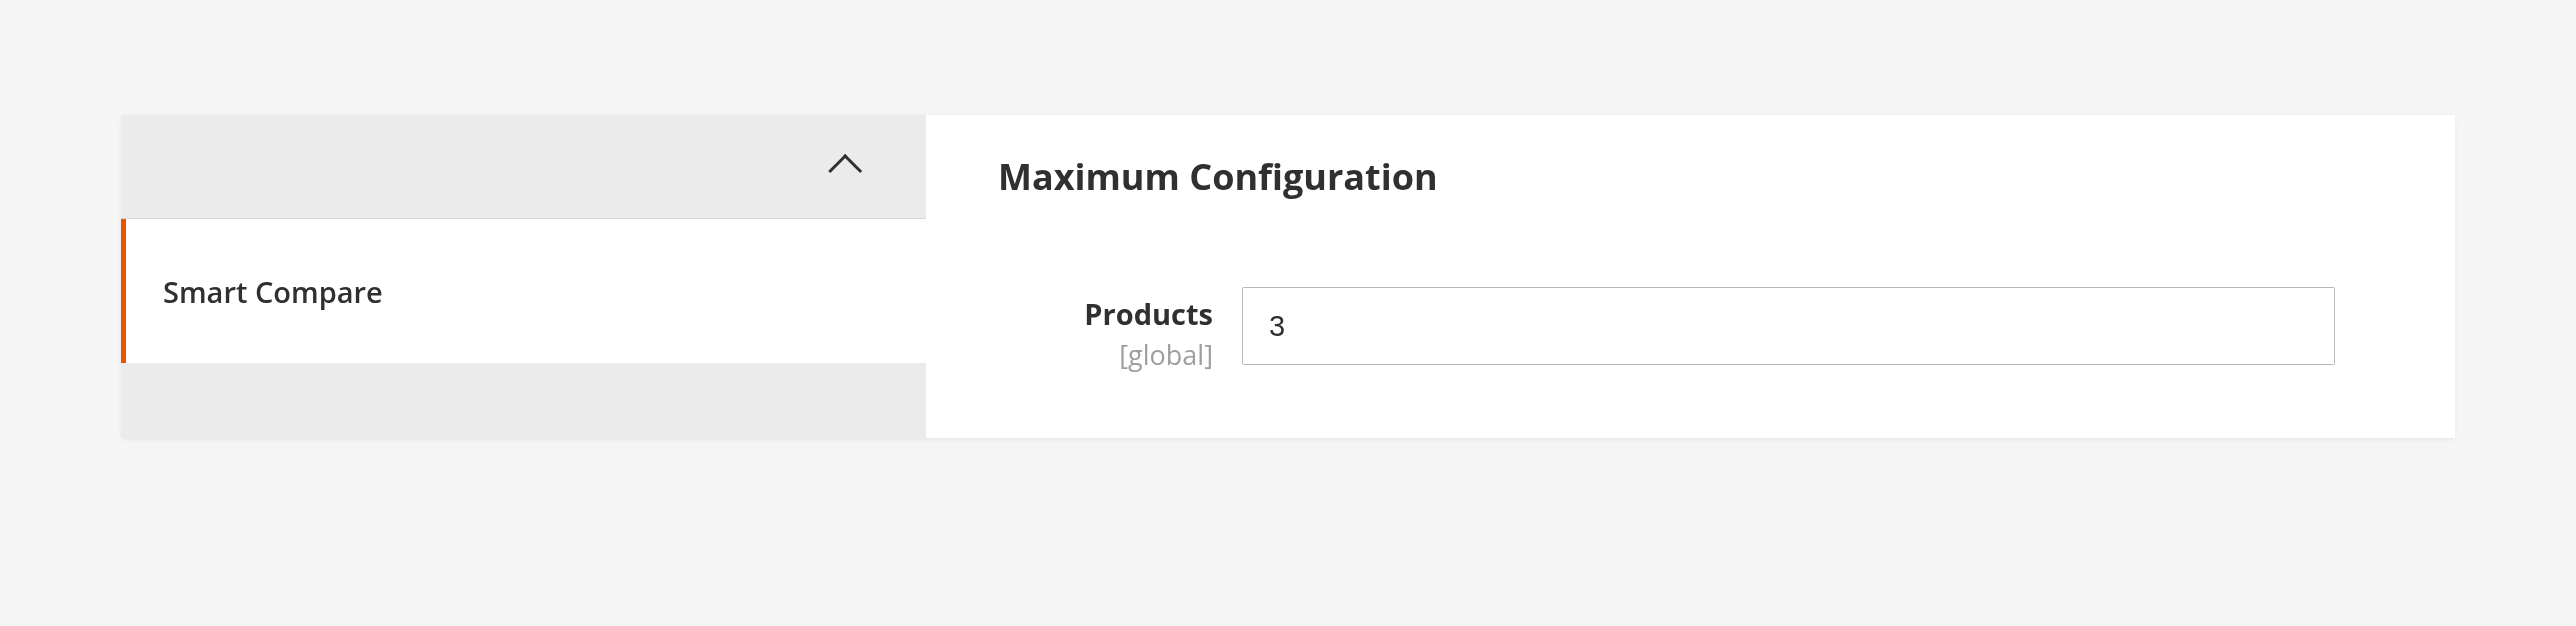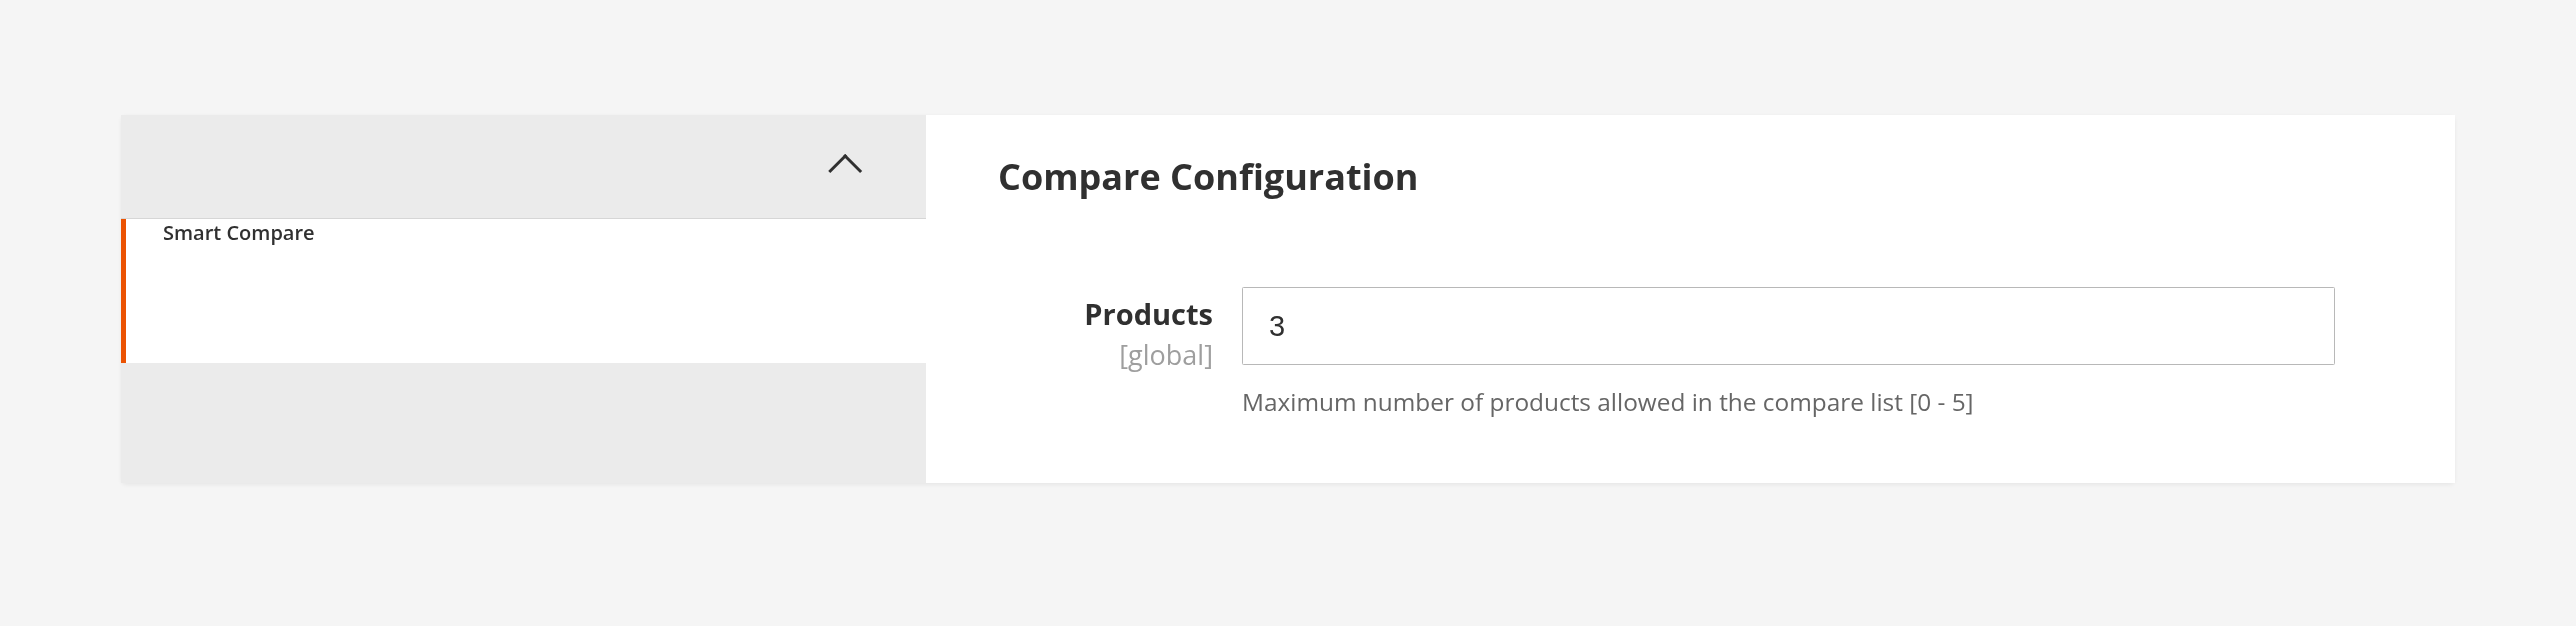--- a/index.html
+++ b/index.html
@@ -35,23 +35,23 @@
     display: flex;
     align-items: center;
     justify-content: flex-end;
     padding-right: 69px;
     border-bottom: 0.7px solid #d6d6d6;
     background: #ebebeb;
   }
   .sidebar-item {
     height: 144px;
     display: flex;
-    align-items: flex-start;
+    align-items: center;
     padding-left: 43px;
-    font-size: 20px;
+    font-size: 29px;
     color: #444;
     background: #ebebeb;
     border-bottom: 0.7px solid #e0e0e0;
     cursor: pointer;
   }
   .sidebar-item:last-child { border-bottom: none; }
   .sidebar-item.active {
     background: #ffffff;
     border-left: 5.8px solid #eb5202;
     padding-left: 37px;
@@ -133,29 +133,28 @@
     <nav class="sidebar">
       <div class="sidebar-collapse">
         <span class="chevron-up"></span>
       </div>
       <div class="sidebar-item active bold-label">
         <span>Smart Compare</span>
       </div>
     </nav>
 
     <section class="main">
-      <h1 class="section-title">Compare Configuration</h1>
+      <h1 class="section-title">Maximum Configuration</h1>
 
       <div class="field-row">
         <div class="field-label-col">
           <span class="field-label">Products</span>
           <span class="scope-hint">[global]</span>
         </div>
         <div class="field-control-col">
           <input type="text" class="text-input" value="3" style="">
-          <div class="field-hint">Maximum number of products allowed in the compare list [0 - 5]</div>
         </div>
       </div>
     </section>
 
   </div>
 </div>
 
 
 </body></html>

